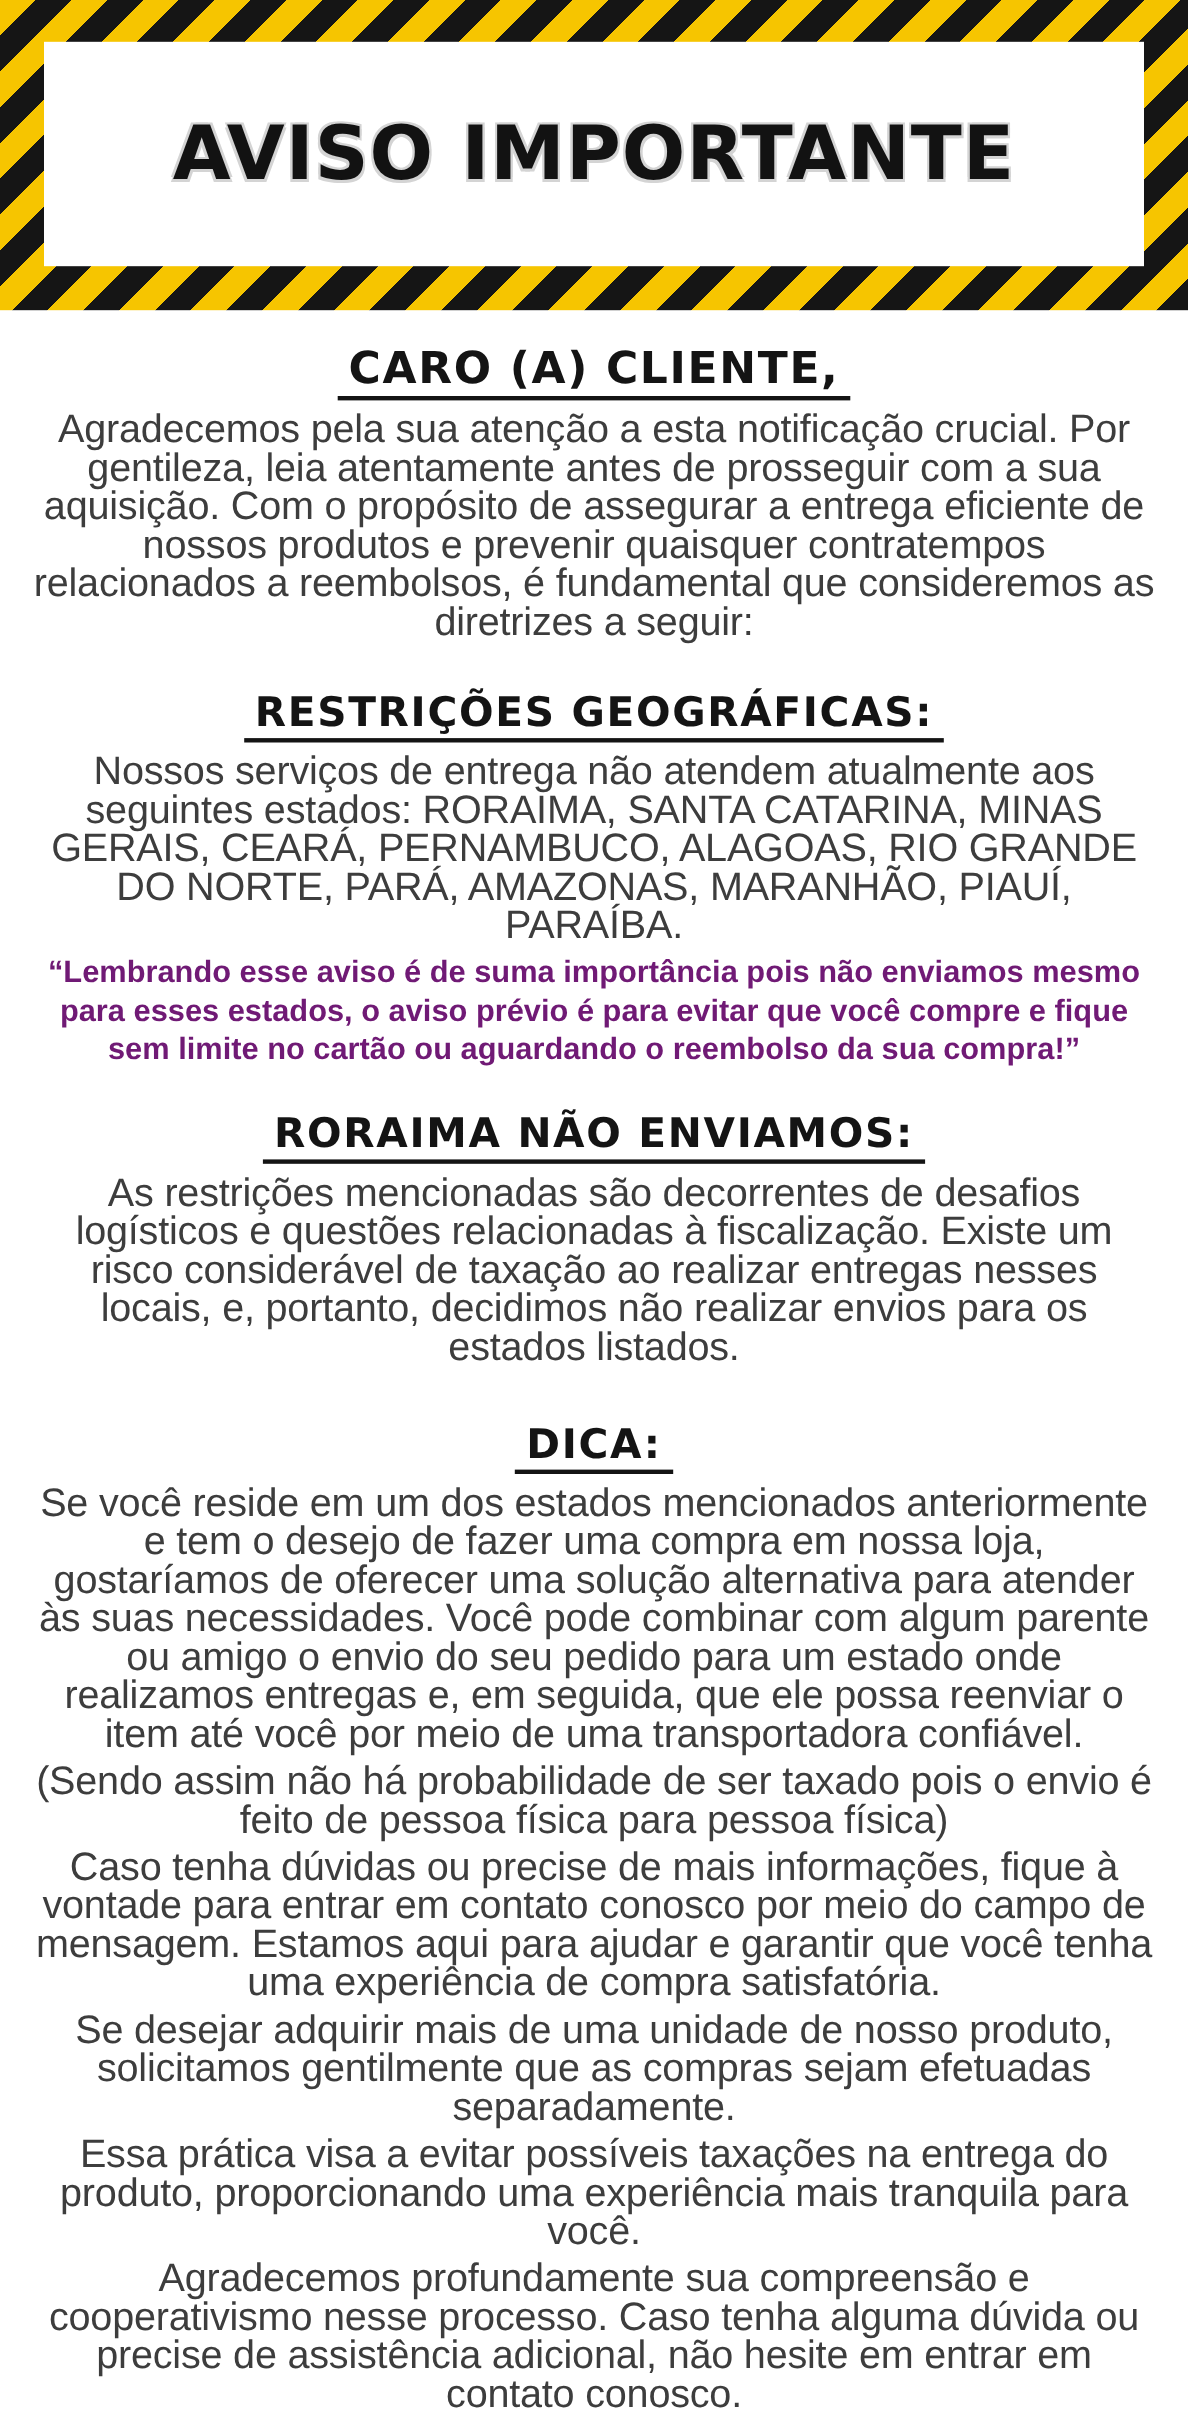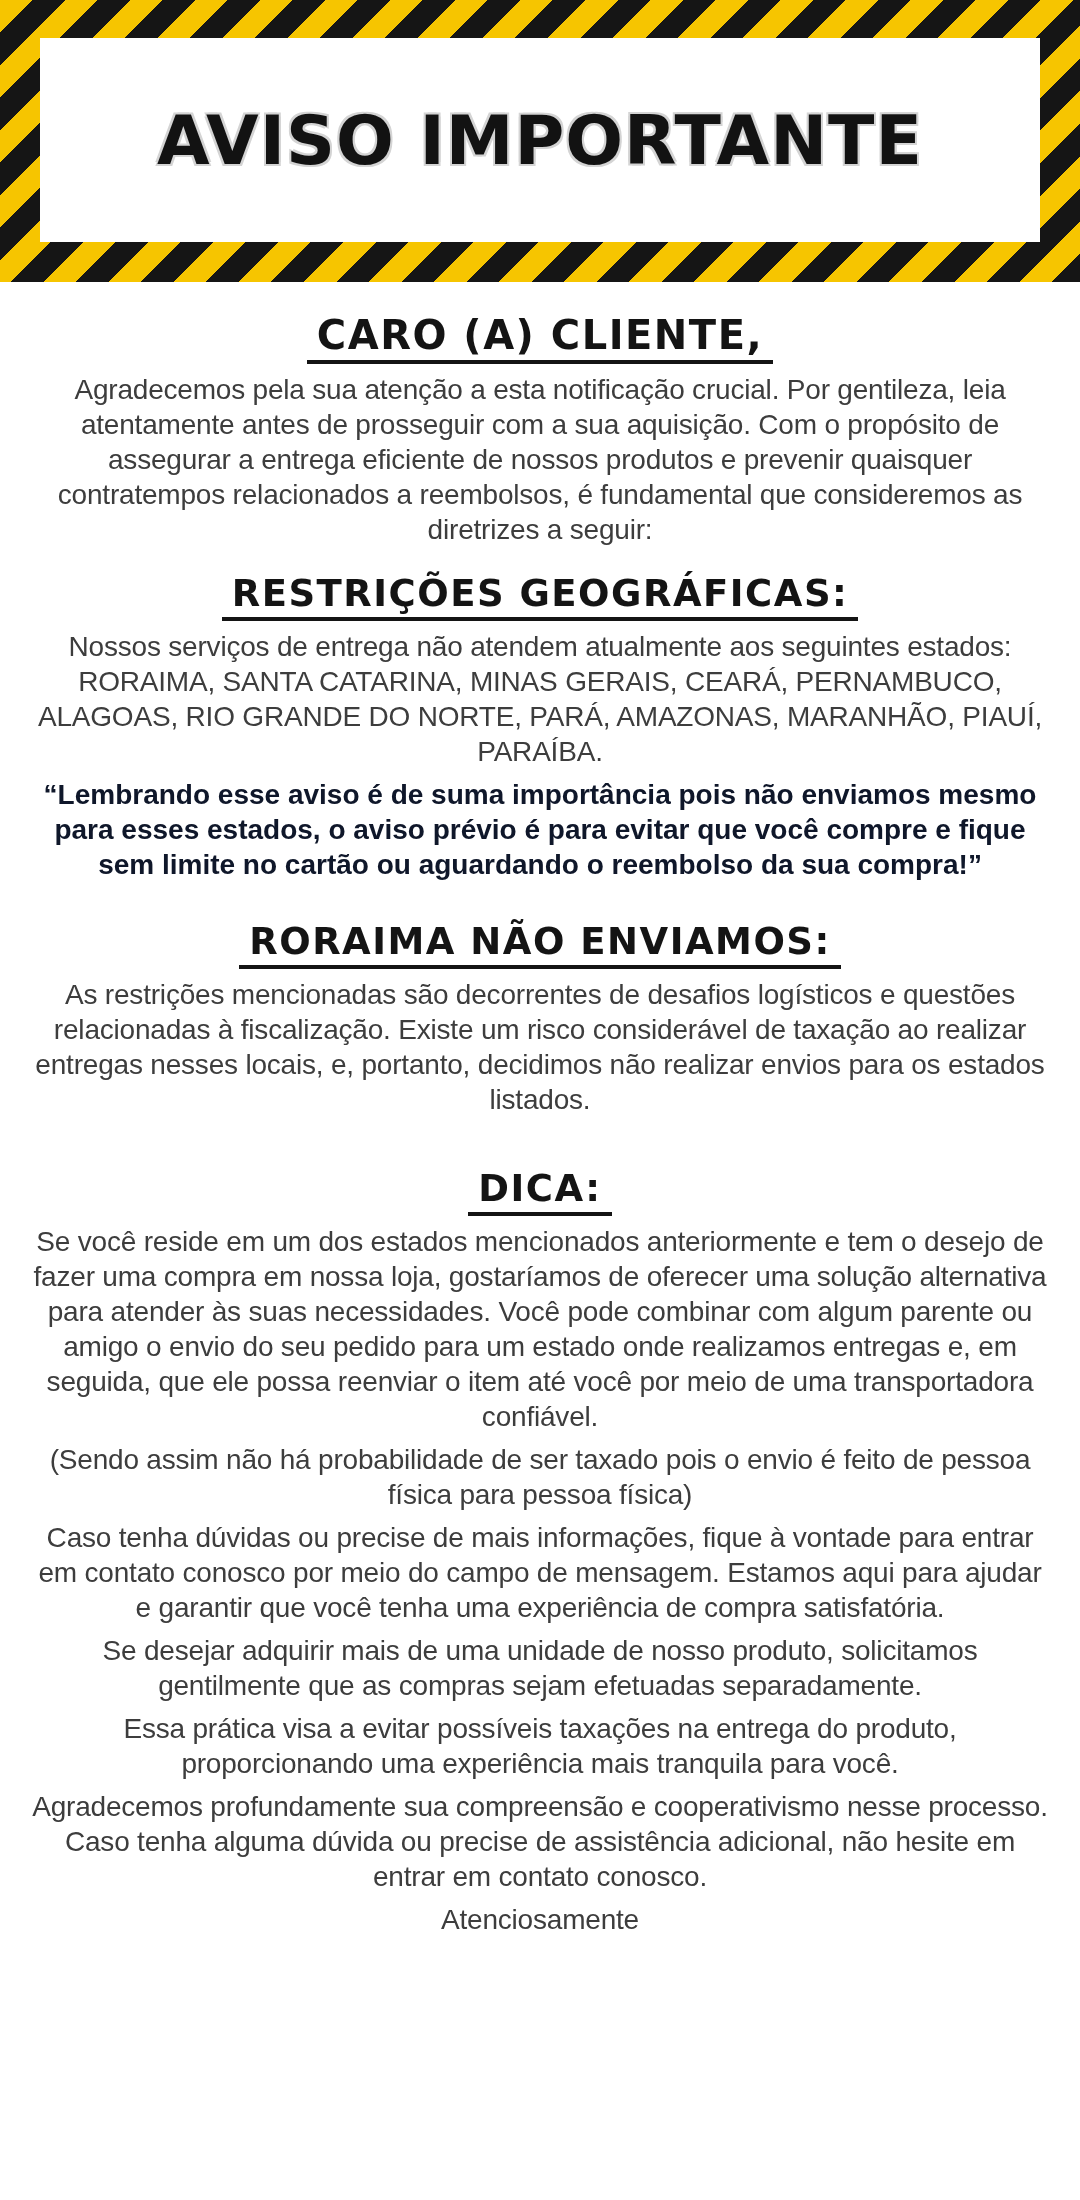--- a/index.html
+++ b/index.html
@@ -57,36 +57,36 @@
     letter-spacing: 1.5px;
   }
   h2.sec { font-size: 40px; }
   h3.sec { font-size: 37px; }
   .underlined {
     display: inline-block;
     border-bottom: 4px solid #141414;
     padding: 0 10px 2px;
   }
   p.body {
-    font-size: 28px;
+    font-size: 36px;
     line-height: 35px;
     letter-spacing: -0.2px;
     margin: 8px auto 0;
     color: #3d3d3d;
   }
   p.warning {
     font-size: 28px;
     line-height: 35px;
     font-weight: bold;
-    color: #0f172a;
+    color: #701a75;
     margin: 8px auto 0;
   }
   .mt-greet   { margin-top: 30px; }
   .mt-intro   { margin-top: 44px; }
-  .mt-restr   { margin-top: 25px; text-decoration: underline; }
+  .mt-restr   { margin-top: 44px; text-decoration: underline; }
   .mt-why     { margin-top: 38px; }
   .mt-tip     { margin-top: 50px; }
   .mt-multi   { margin-top: 48px; }
   .mt0        { margin-top: 0; }
   .mt-closing { margin-top: 38px; }
   .mt-signoff { margin-top: 46px; }
 </style>
 </head>
 <body>
 

